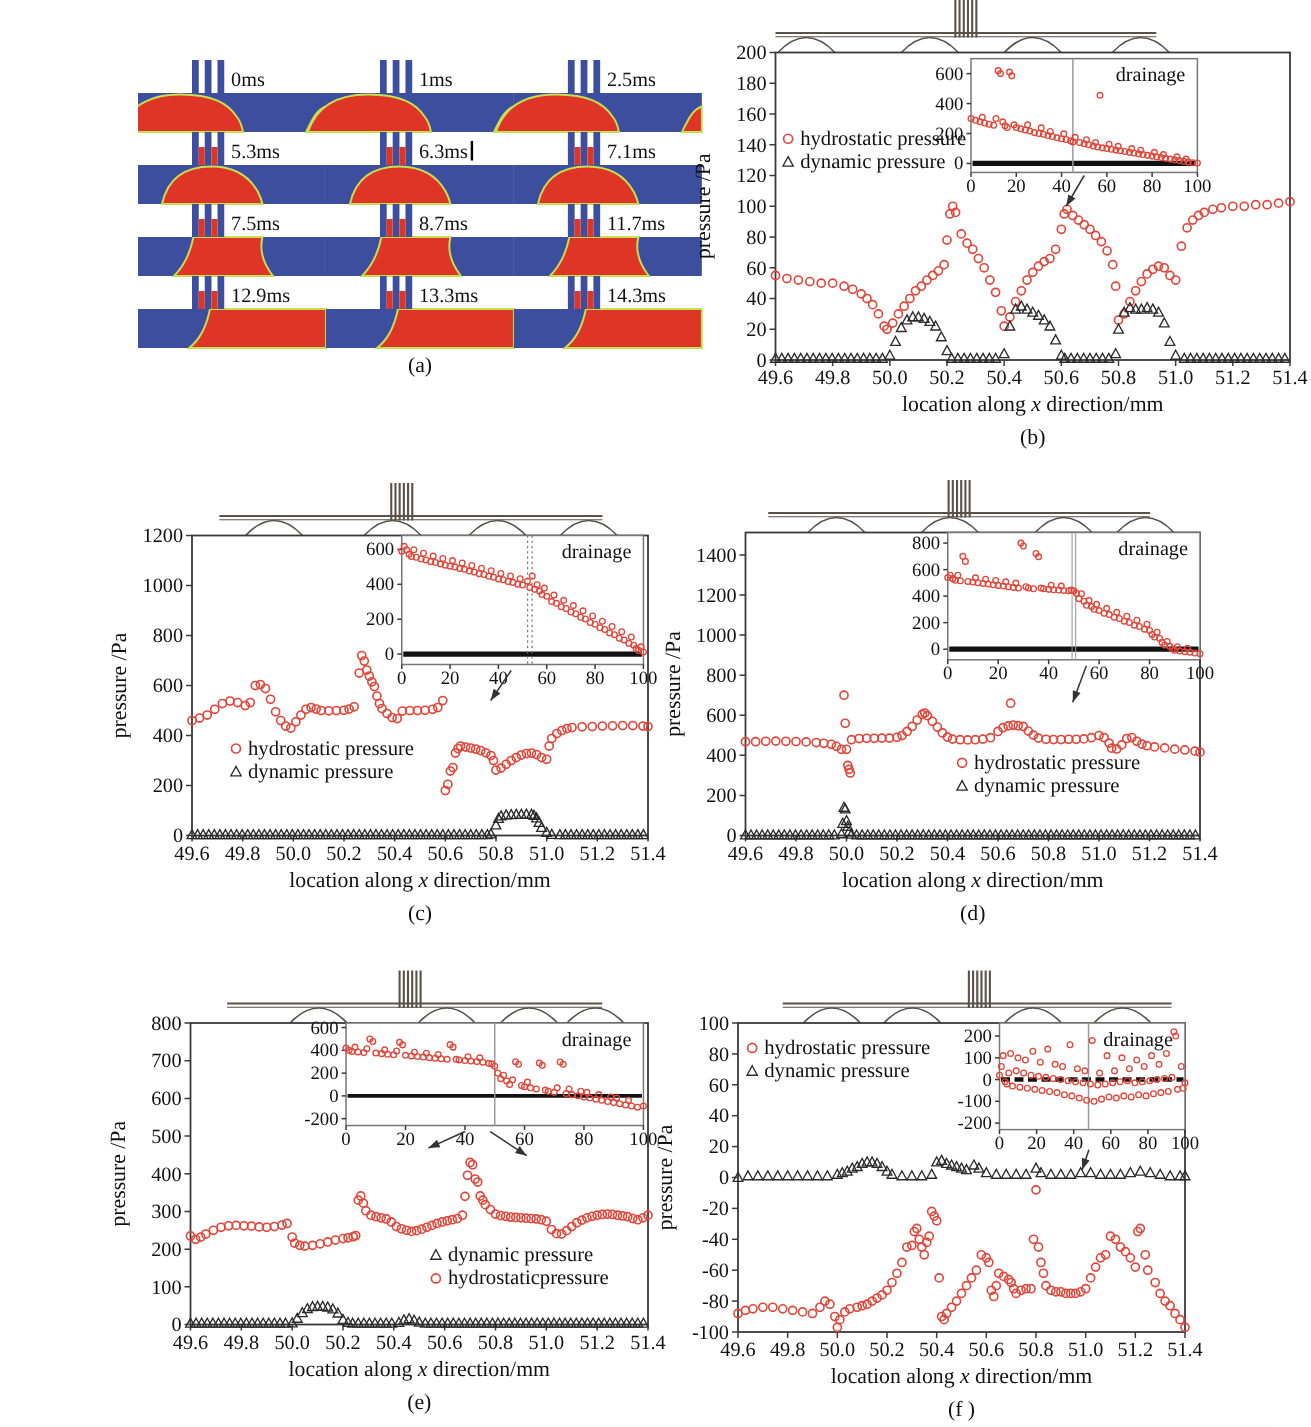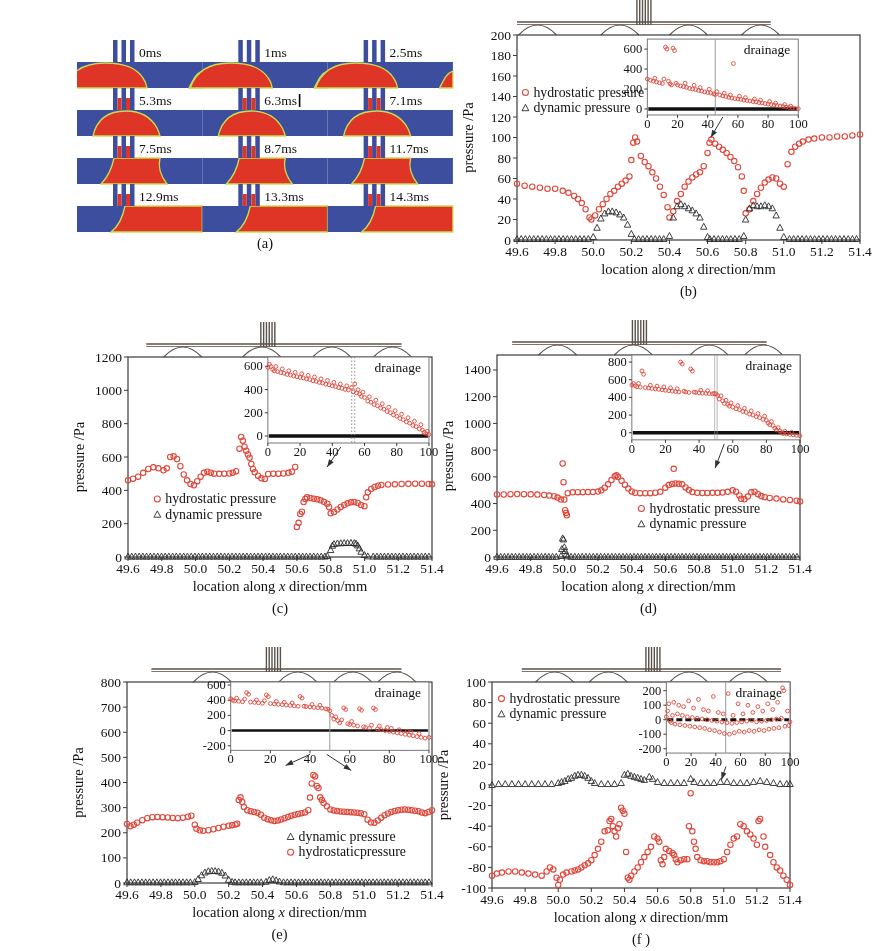--- a/index.html
+++ b/index.html
@@ -5,21 +5,21 @@
   html,body{margin:0;padding:0;background:#f4f4f4;}
   .page{position:relative;width:874px;height:951px;background:#ffffff;overflow:hidden;
         font-family:"Liberation Serif", serif;}
   .chart{position:absolute;}
   svg text{font-family:"Liberation Serif", serif;fill:#111;}
 </style>
 </head>
 <body>
 
 <div class="page">
-  <div class="chart" id="panel-a" style="left:77px;top:40px;width:380px;height:215px;"><svg width="380" height="215" viewBox="0 0 380 215">
+  <div class="chart" id="panel-a" style="left:92px;top:40px;width:380px;height:215px;"><svg width="380" height="215" viewBox="0 0 380 215">
         <g transform="translate(0,0)">
           <rect x="0" y="22" width="125.3" height="26" fill="#3e4e9e"></rect>
           <path d="M-12,48 C-6,30 8,23 28,23 C50,23 60,29 66,38 C69,42 70,48 70,48 Z" fill="#df3526" stroke="#c6df52" stroke-width="1.3"></path>
           <path d="M112,48 C116,40 119,33 125.3,31 L125.3,48 Z" fill="#df3526" stroke="#c6df52" stroke-width="1.3"></path>
           <rect x="36" y="0" width="4.5" height="22" fill="#3e4e9e"></rect>
           <rect x="44.5" y="0" width="4.5" height="22" fill="#3e4e9e"></rect>
           <rect x="53" y="0" width="4.5" height="22" fill="#3e4e9e"></rect>
           <text x="62" y="17" font-size="13.5" text-anchor="start">0ms</text>
         </g>
         <g transform="translate(125.3,0)">

